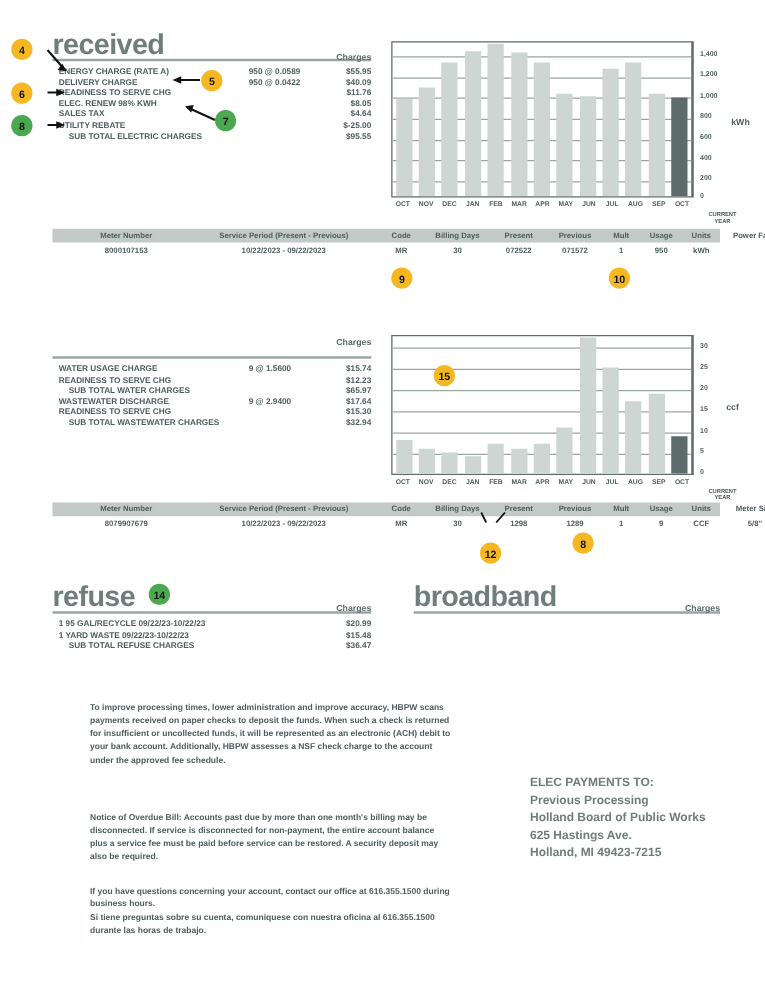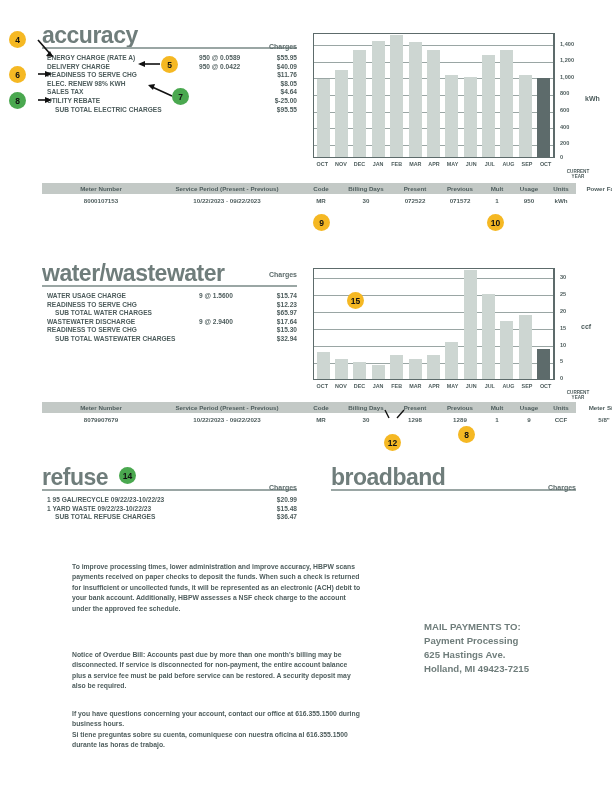--- a/index.html
+++ b/index.html
@@ -65,21 +65,21 @@
 
   
   .ftext{position:absolute;font-size:6.8px;line-height:10.4px;color:#4e5d5d;font-weight:bold;width:290px;}
   .mail{position:absolute;font-size:9.6px;line-height:14px;color:#6f7d7b;font-weight:bold;}
 </style>
 </head>
 <body>
 
 <div class="page">
 
-  <div class="sec-head" style="left:42px;top:24px;">accuracy</div>
+  <div class="sec-head" style="left:42px;top:24px;">received</div>
   <div class="sec-rule" style="left:42px;top:47px;width:255px;"></div>
   <div class="charges-lbl" style="left:217px;top:43px;width:80px;">Charges</div>
 
   <div class="items" style="left:47px;top:54px;width:250px;">
     <div class="row">
       <span class="desc">ENERGY CHARGE (RATE A)</span>
       <span class="rate" style="left:152px;">950 @  0.0589</span>
       <span class="amt" style="right:0;">$55.95</span>
     </div>
     <div class="row">
@@ -188,21 +188,20 @@
       <span class="c" style="left:298px;width:52px;">30</span>
       <span class="c" style="left:352px;width:42px;">072522</span>
       <span class="c" style="left:396px;width:44px;">071572</span>
       <span class="c" style="left:442px;width:26px;">1</span>
       <span class="c" style="left:470px;width:34px;">950</span>
       <span class="c" style="left:505px;width:28px;">kWh</span>
       <span class="c" style="left:534px;width:60px;"></span>
     </div>
   </div>
 
-  <div class="sec-head" style="left:42px;top:262px;">water/wastewater</div>
   <div class="sec-rule" style="left:42px;top:285px;width:255px;"></div>
   <div class="charges-lbl" style="left:217px;top:271px;width:80px;">Charges</div>
 
   <div class="items" style="left:47px;top:292px;width:250px;">
     <div class="row">
       <span class="desc">WATER USAGE CHARGE</span>
       <span class="rate" style="left:152px;">9 @  1.5600</span>
       <span class="amt" style="right:0;">$15.74</span>
     </div>
     <div class="row">
@@ -333,22 +332,23 @@
   <div class="sec-head" style="left:331px;top:466px;text-align:right;">broadband</div>
   <div class="sec-rule" style="left:331px;top:489px;width:245px;"></div>
   <div class="charges-lbl" style="left:496px;top:484px;width:80px;">Charges</div>
 
   <div class="ftext" style="left:72px;top:562px;">To  improve processing times, lower administration and improve accuracy, HBPW scans payments received on paper checks to deposit the funds. When such a check is returned for insufficient or uncollected funds, it will be represented as an electronic (ACH) debit to your bank account. Additionally, HBPW assesses a NSF check charge to the account under the approved fee schedule.</div>
   <div class="ftext" style="left:72px;top:650px;">Notice of Overdue Bill: Accounts past due by more than one month's billing may be disconnected. If service is disconnected for non-payment, the entire account balance plus a service fee must be paid before service can be restored. A security deposit may also be required.</div>
   <div class="ftext" style="left:72px;top:709px;">If you have questions concerning your account, contact our office at 616.355.1500 during business hours.</div>
   <div class="ftext" style="left:72px;top:730px;">Si tiene preguntas sobre su cuenta, comuniquese con nuestra oficina al 616.355.1500 durante las horas de trabajo.</div>
 
   <div class="mail" style="left:424px;top:620px;">
-    <div>MAIL PAYMENTS TO:</div>
-    <div>Payment Processing</div>
+    <div>ELEC PAYMENTS TO:</div>
+    <div>Previous Processing</div>
+    <div>Holland Board of Public Works</div>
     <div>625 Hastings Ave.</div>
     <div>Holland, MI 49423-7215</div>
   </div>
 
   <svg class="arrow" style="left:0;top:0;width:612px;height:792px;pointer-events:none;">
     <line x1="38" y1="40" x2="52" y2="56" stroke="#111" stroke-width="1.6"></line>
     <polygon points="53,57 46,56 50,51" fill="#111"></polygon>
     <line x1="160" y1="64" x2="140" y2="64" stroke="#111" stroke-width="1.6"></line>
     <polygon points="138,64 145,61 145,67" fill="#111"></polygon>
     <line x1="38" y1="74" x2="50" y2="74" stroke="#111" stroke-width="1.6"></line>

